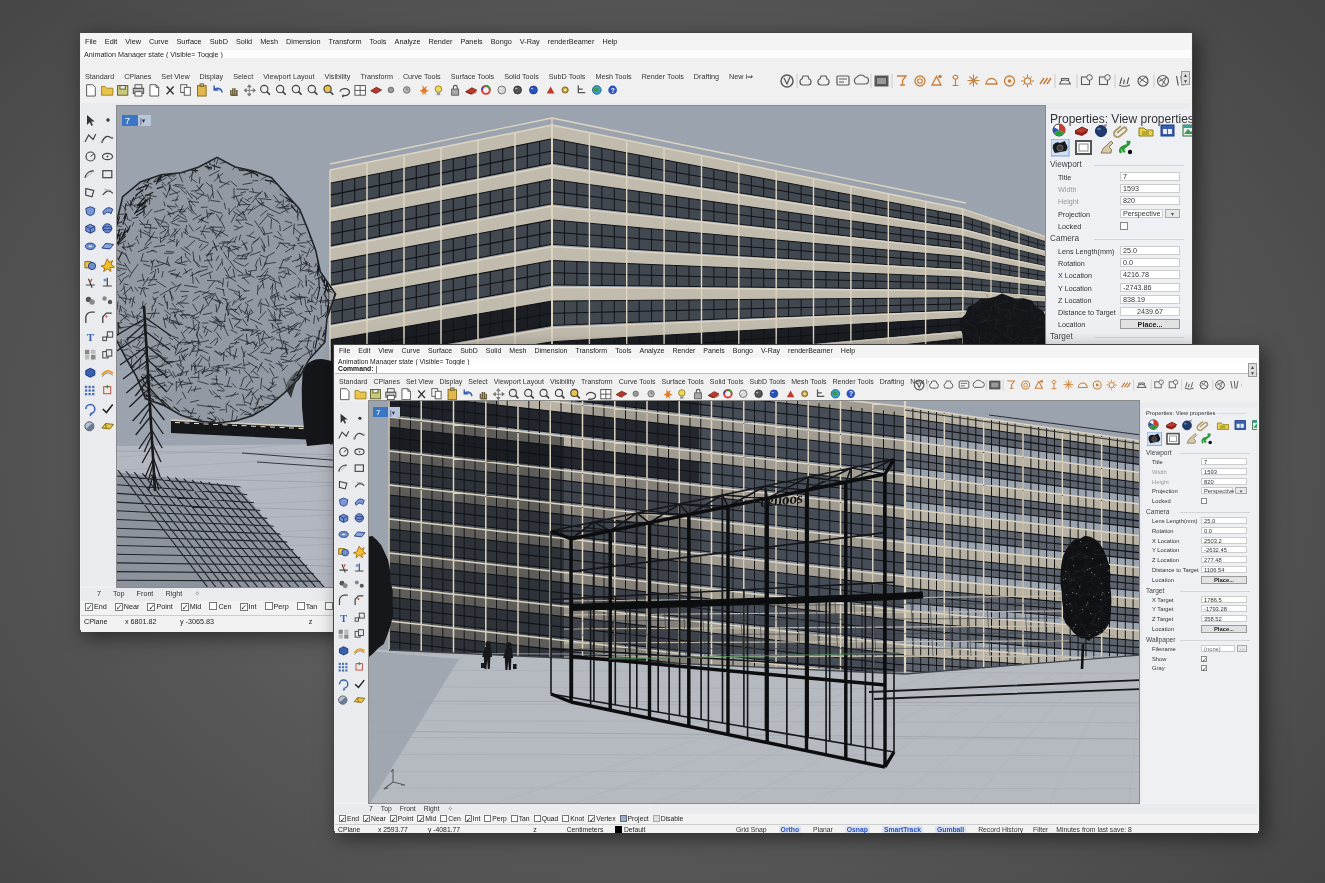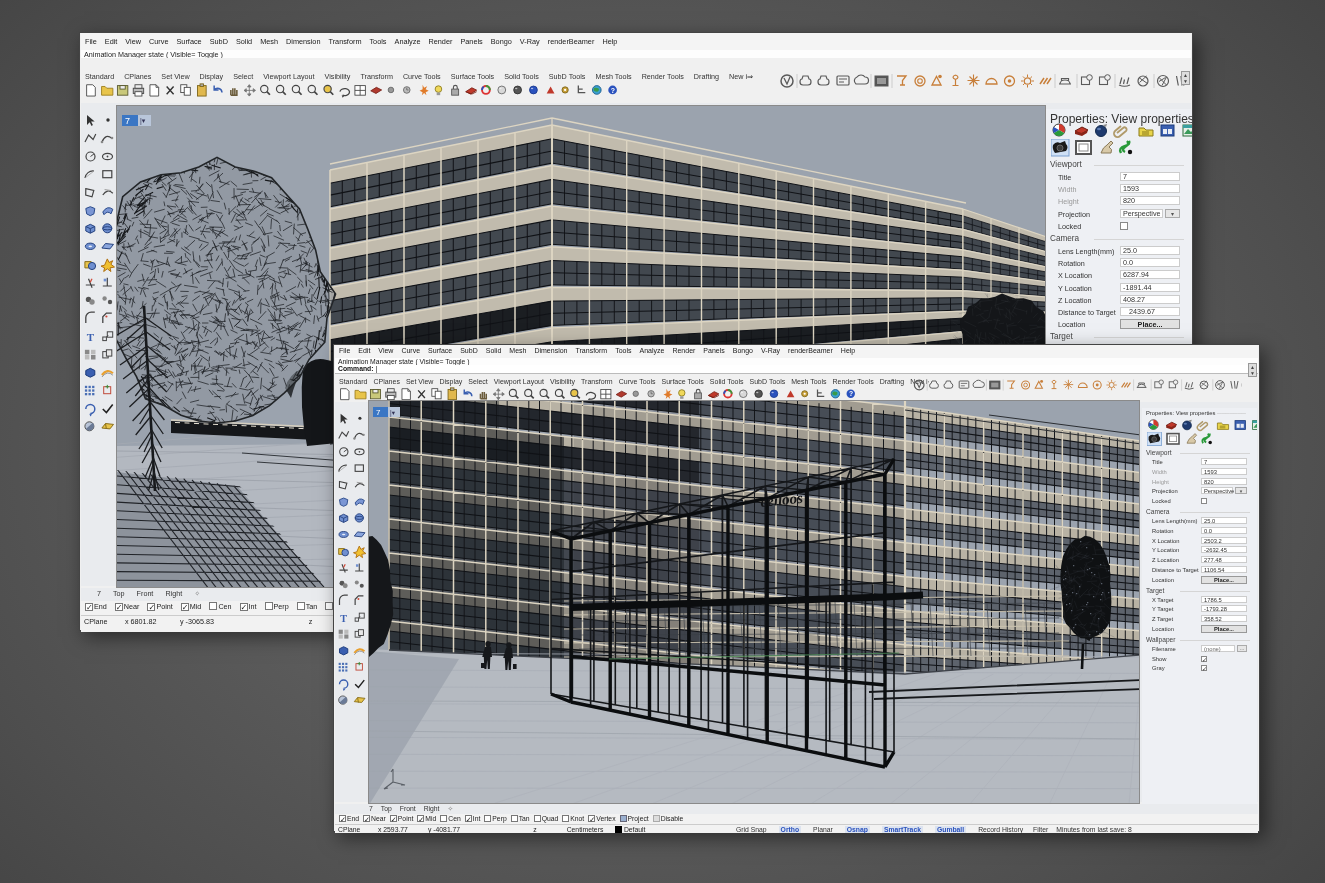--- a/index.html
+++ b/index.html
@@ -311,27 +311,27 @@
       <div style="position:absolute;left:119px;top:99.60000000000001px;width:15px;height:9px;background:#e6e6e6;border:1px solid #aaa;font-size:6px;color:#555;text-align:center;line-height:9px">▾</div>
       <div style="position:absolute;left:12px;top:112.80000000000001px;font-size:7.2px;color:#333;white-space:nowrap">Locked</div>
       <div style="position:absolute;left:74px;top:112.80000000000001px;width:8px;height:8px;background:#fff;border:1px solid #888;font-size:8px;line-height:8px;text-align:center"></div>
       <div style="position:absolute;left:4px;top:125.00000000000001px;font-size:8.2px;color:#444">Camera</div>
       <div style="position:absolute;left:48px;top:130.0px;width:90px;border-top:1px solid #d5d5d5"></div>
       <div style="position:absolute;left:12px;top:138.0px;font-size:7.2px;color:#333;white-space:nowrap">Lens Length(mm)</div>
       <div style="position:absolute;left:74px;top:137.0px;width:60px;height:9px;background:#fff;border:1px solid #ccc;font-size:7.2px;color:#333;padding-left:2px;line-height:8px;white-space:nowrap">25.0</div>
       <div style="position:absolute;left:12px;top:150.2px;font-size:7.2px;color:#333;white-space:nowrap">Rotation</div>
       <div style="position:absolute;left:74px;top:149.2px;width:60px;height:9px;background:#fff;border:1px solid #ccc;font-size:7.2px;color:#333;padding-left:2px;line-height:8px;white-space:nowrap">0.0</div>
       <div style="position:absolute;left:12px;top:162.39999999999998px;font-size:7.2px;color:#333;white-space:nowrap">X Location</div>
-      <div style="position:absolute;left:74px;top:161.39999999999998px;width:60px;height:9px;background:#fff;border:1px solid #ccc;font-size:7.2px;color:#333;padding-left:2px;line-height:8px;white-space:nowrap">6287.94</div>
+      <div style="position:absolute;left:74px;top:161.39999999999998px;width:60px;height:9px;background:#fff;border:1px solid #ccc;font-size:7.2px;color:#333;padding-left:2px;line-height:8px;white-space:nowrap">4216.78</div>
       <div style="position:absolute;left:12px;top:174.59999999999997px;font-size:7.2px;color:#333;white-space:nowrap">Y Location</div>
-      <div style="position:absolute;left:74px;top:173.59999999999997px;width:60px;height:9px;background:#fff;border:1px solid #ccc;font-size:7.2px;color:#333;padding-left:2px;line-height:8px;white-space:nowrap">-1891.44</div>
+      <div style="position:absolute;left:74px;top:173.59999999999997px;width:60px;height:9px;background:#fff;border:1px solid #ccc;font-size:7.2px;color:#333;padding-left:2px;line-height:8px;white-space:nowrap">-2743.86</div>
       <div style="position:absolute;left:12px;top:186.79999999999995px;font-size:7.2px;color:#333;white-space:nowrap">Z Location</div>
-      <div style="position:absolute;left:74px;top:185.79999999999995px;width:60px;height:9px;background:#fff;border:1px solid #ccc;font-size:7.2px;color:#333;padding-left:2px;line-height:8px;white-space:nowrap">408.27</div>
+      <div style="position:absolute;left:74px;top:185.79999999999995px;width:60px;height:9px;background:#fff;border:1px solid #ccc;font-size:7.2px;color:#333;padding-left:2px;line-height:8px;white-space:nowrap">838.19</div>
       <div style="position:absolute;left:12px;top:198.99999999999994px;font-size:7.2px;color:#333;white-space:nowrap">Distance to Target</div>
-      <div style="position:absolute;left:74px;top:197.99999999999994px;width:60px;height:9px;background:#fff;border:1px solid #ccc;font-size:7.2px;color:#333;padding-left:8px;line-height:8px;white-space:nowrap">2439.67</div>
+      <div style="position:absolute;left:74px;top:197.99999999999994px;width:60px;height:9px;background:#fff;border:1px solid #ccc;font-size:7.2px;color:#333;padding-left:16px;line-height:8px;white-space:nowrap">2439.67</div>
       <div style="position:absolute;left:12px;top:211.19999999999993px;font-size:7.2px;color:#333;white-space:nowrap">Location</div>
       <div style="position:absolute;left:74px;top:210.19999999999993px;width:60px;height:10px;background:#e2e2e2;border:1px solid #999;font-size:7.2px;color:#222;text-align:center;line-height:9px;font-weight:bold">Place...</div>
       <div style="position:absolute;left:4px;top:223.39999999999992px;font-size:8.2px;color:#444">Target</div>
       <div style="position:absolute;left:48px;top:228.39999999999992px;width:90px;border-top:1px solid #d5d5d5"></div>
     </div>
     <div style="position:absolute;right:2px;top:38px;width:9px;height:14px;background:#ddd;border:1px solid #999;font-size:5px;line-height:6px;text-align:center;color:#444">▲<br>▼</div>
     <div style="position:absolute;left:1px;top:555px;right:1px;height:13px;background:#e9ebee;font-size:7.2px;color:#333;padding-left:16px;padding-top:1px"><span style="margin-right:12px">7</span><span style="margin-right:12px">Top</span><span style="margin-right:12px">Front</span><span style="margin-right:12px">Right</span><span style="color:#777">✧</span></div>
     <div style="position:absolute;left:1px;top:568px;right:1px;height:14px;background:#f2f2f2;font-size:7.2px;color:#222;padding-left:4px;padding-top:1px;white-space:nowrap;overflow:hidden"><span style="display:inline-block;width:8px;height:8px;background:#fff;border:1px solid #777;font-size:8px;line-height:8px;text-align:center;vertical-align:-1px">✓</span><span style="margin:0 8px 0 1px">End</span><span style="display:inline-block;width:8px;height:8px;background:#fff;border:1px solid #777;font-size:8px;line-height:8px;text-align:center;vertical-align:-1px">✓</span><span style="margin:0 8px 0 1px">Near</span><span style="display:inline-block;width:8px;height:8px;background:#fff;border:1px solid #777;font-size:8px;line-height:8px;text-align:center;vertical-align:-1px">✓</span><span style="margin:0 8px 0 1px">Point</span><span style="display:inline-block;width:8px;height:8px;background:#fff;border:1px solid #777;font-size:8px;line-height:8px;text-align:center;vertical-align:-1px">✓</span><span style="margin:0 8px 0 1px">Mid</span><span style="display:inline-block;width:8px;height:8px;background:#fff;border:1px solid #777;vertical-align:-1px"></span><span style="margin:0 8px 0 1px">Cen</span><span style="display:inline-block;width:8px;height:8px;background:#fff;border:1px solid #777;font-size:8px;line-height:8px;text-align:center;vertical-align:-1px">✓</span><span style="margin:0 8px 0 1px">Int</span><span style="display:inline-block;width:8px;height:8px;background:#fff;border:1px solid #777;vertical-align:-1px"></span><span style="margin:0 8px 0 1px">Perp</span><span style="display:inline-block;width:8px;height:8px;background:#fff;border:1px solid #777;vertical-align:-1px"></span><span style="margin:0 8px 0 1px">Tan</span><span style="display:inline-block;width:8px;height:8px;background:#fff;border:1px solid #777;vertical-align:-1px"></span><span style="margin:0 8px 0 1px">Quad</span><span style="display:inline-block;width:8px;height:8px;background:#fff;border:1px solid #777;vertical-align:-1px"></span><span style="margin:0 8px 0 1px">Knot</span><span style="display:inline-block;width:8px;height:8px;background:#fff;border:1px solid #777;font-size:8px;line-height:8px;text-align:center;vertical-align:-1px">✓</span><span style="margin:0 8px 0 1px">Vertex</span><span style="display:inline-block;width:8px;height:8px;background:#9ab0d0;border:1px solid #667;vertical-align:-1px"></span><span style="margin:0 8px 0 1px">Project</span><span style="display:inline-block;width:8px;height:8px;background:#ddd;border:1px solid #aaa;vertical-align:-1px"></span><span style="margin:0 8px 0 1px">Disable</span></div>
     <div style="position:absolute;left:1px;top:582px;right:1px;height:17px;background:#f2f2f2;border-top:1px solid #ccc;font-size:7.2px;color:#222;white-space:nowrap;overflow:hidden;padding-top:1px"><span style="display:inline-block;width:44px;padding-left:3px">CPlane</span><span style="display:inline-block;width:55px">x 6801.82</span><span style="display:inline-block;width:88px">y -3065.83</span><span style="display:inline-block;width:85px;text-align:center">z</span><span style="display:inline-block;width:120px;text-align:center">Centimeters</span><span style="display:inline-block;width:80px"><span style="display:inline-block;width:7px;height:7px;background:#000;vertical-align:-1px"></span> Default</span></div>
   </div>

